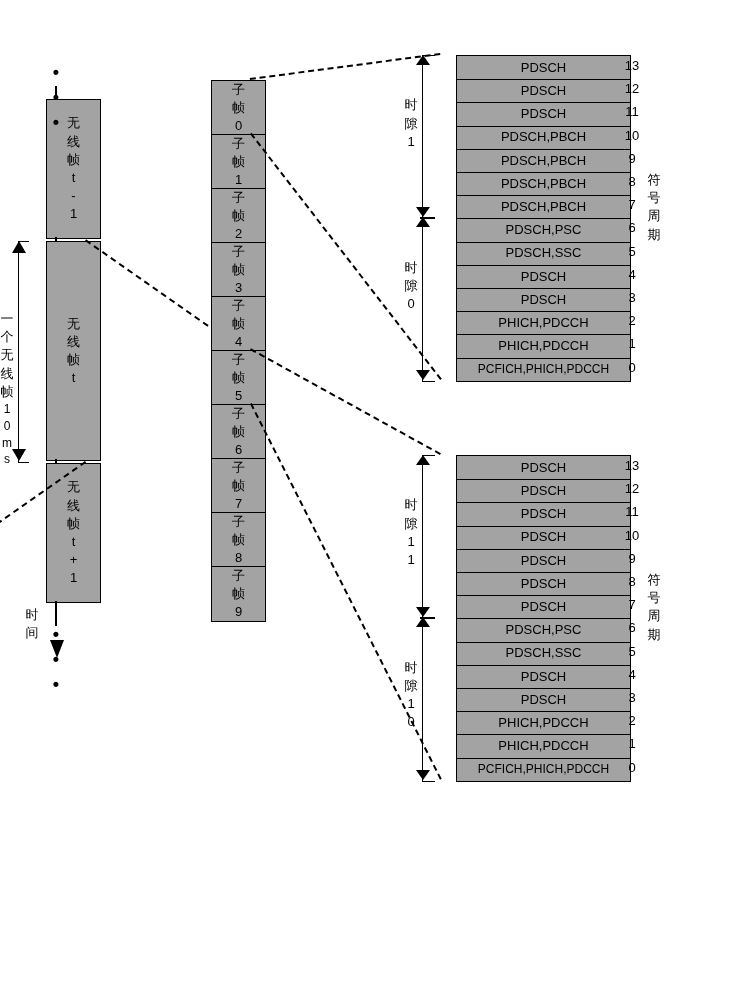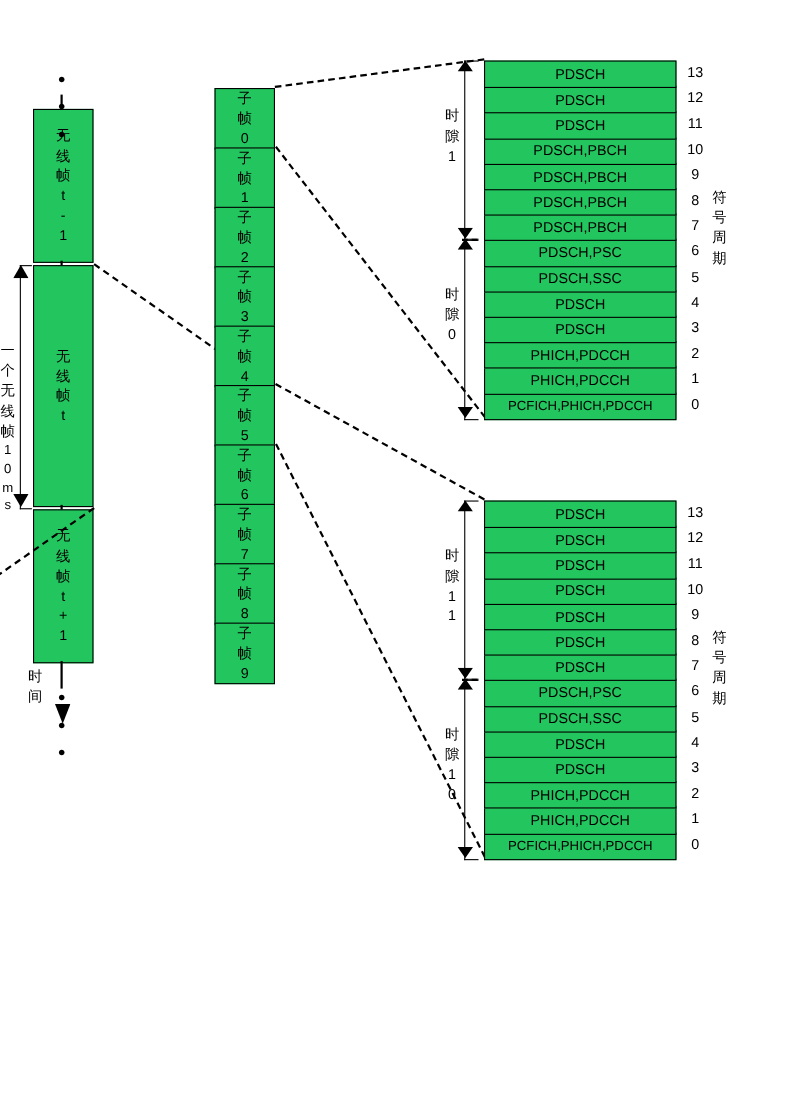--- a/index.html
+++ b/index.html
@@ -24,26 +24,27 @@
     width: 18px;
   }
   .hline {
     position: absolute;
     background: #000;
   }
   .cell {
     position: absolute;
     border: 1.5px solid #000;
     box-sizing: border-box;
-    background: #22c55e;
+    background: #a3a3a3;
     display: flex;
     justify-content: center;
     align-items: center;
     text-align: center;
     line-height: 1.2em;
+    margin-left: 16px;
   }
   .cell.dense { line-height: 1.1em; font-size: 12px; }
   .axis-label {
     position: absolute;
     font-size: 13px;
     text-align: center;
   }
   .dline {
     position: absolute;
     border-left: 2px dashed #000;

